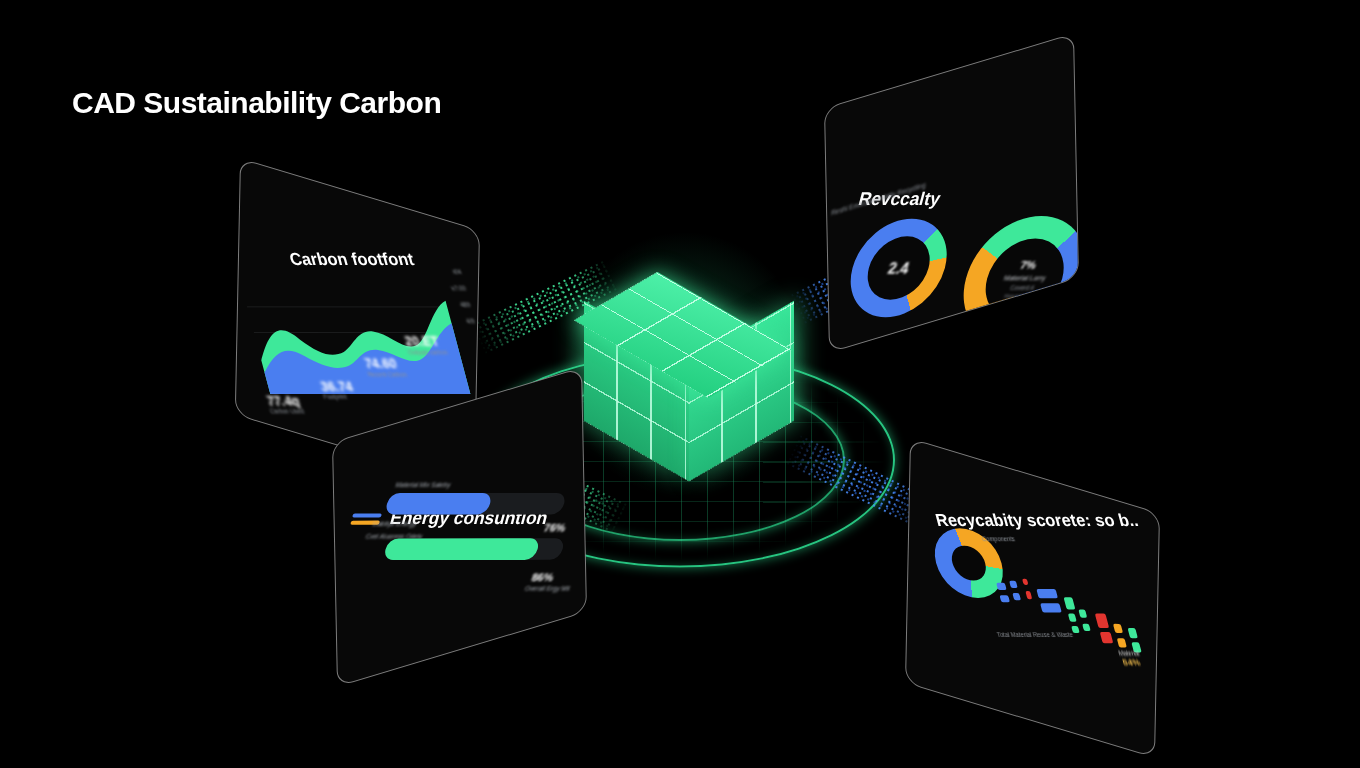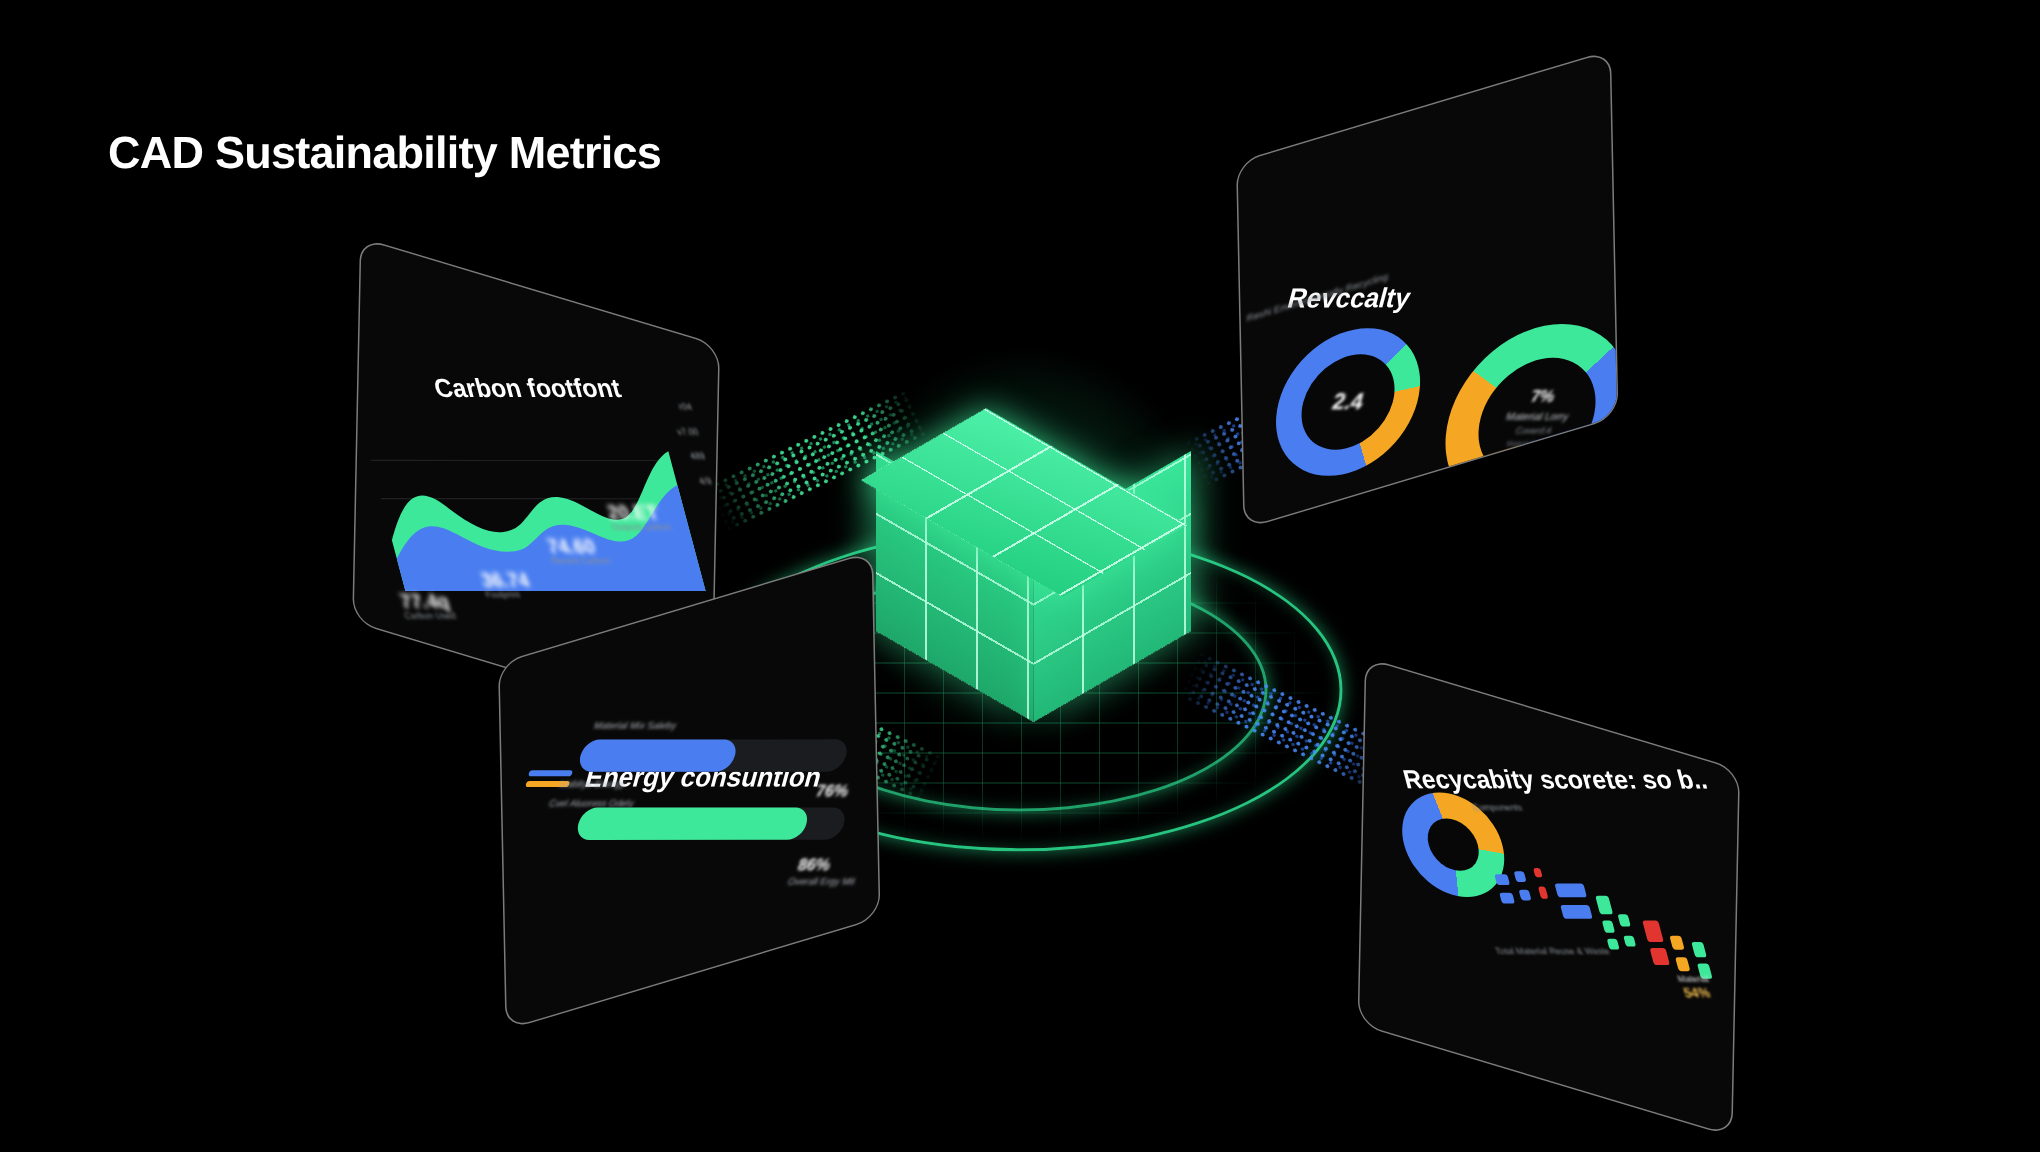--- a/index.html
+++ b/index.html
@@ -233,21 +233,21 @@
   }
   #score-badge .bv { color:#e8b64a; font-size:9px; font-weight:bold; display:block;
     filter:blur(0.8px); }
   #score-badge .bl { color:#d8d8d8; font-size:6px; display:block; filter:blur(0.8px); }
 </style>
 </head>
 <body>
 
 <div id="stage">
 
-  <div id="page-title">CAD Sustainability Metrics</div>
+  <div id="page-title">CAD Sustainability Carbon</div>
 
   <div id="center-scene">
     <div id="ring-grid"></div>
     <div class="ring" id="ring-outer"></div>
     <div class="ring" id="ring-inner"></div>
 
     <div id="cube-glow"></div>
     <div id="cube">
       <div class="face" id="face-left">
         <div class="gridlines"></div>

